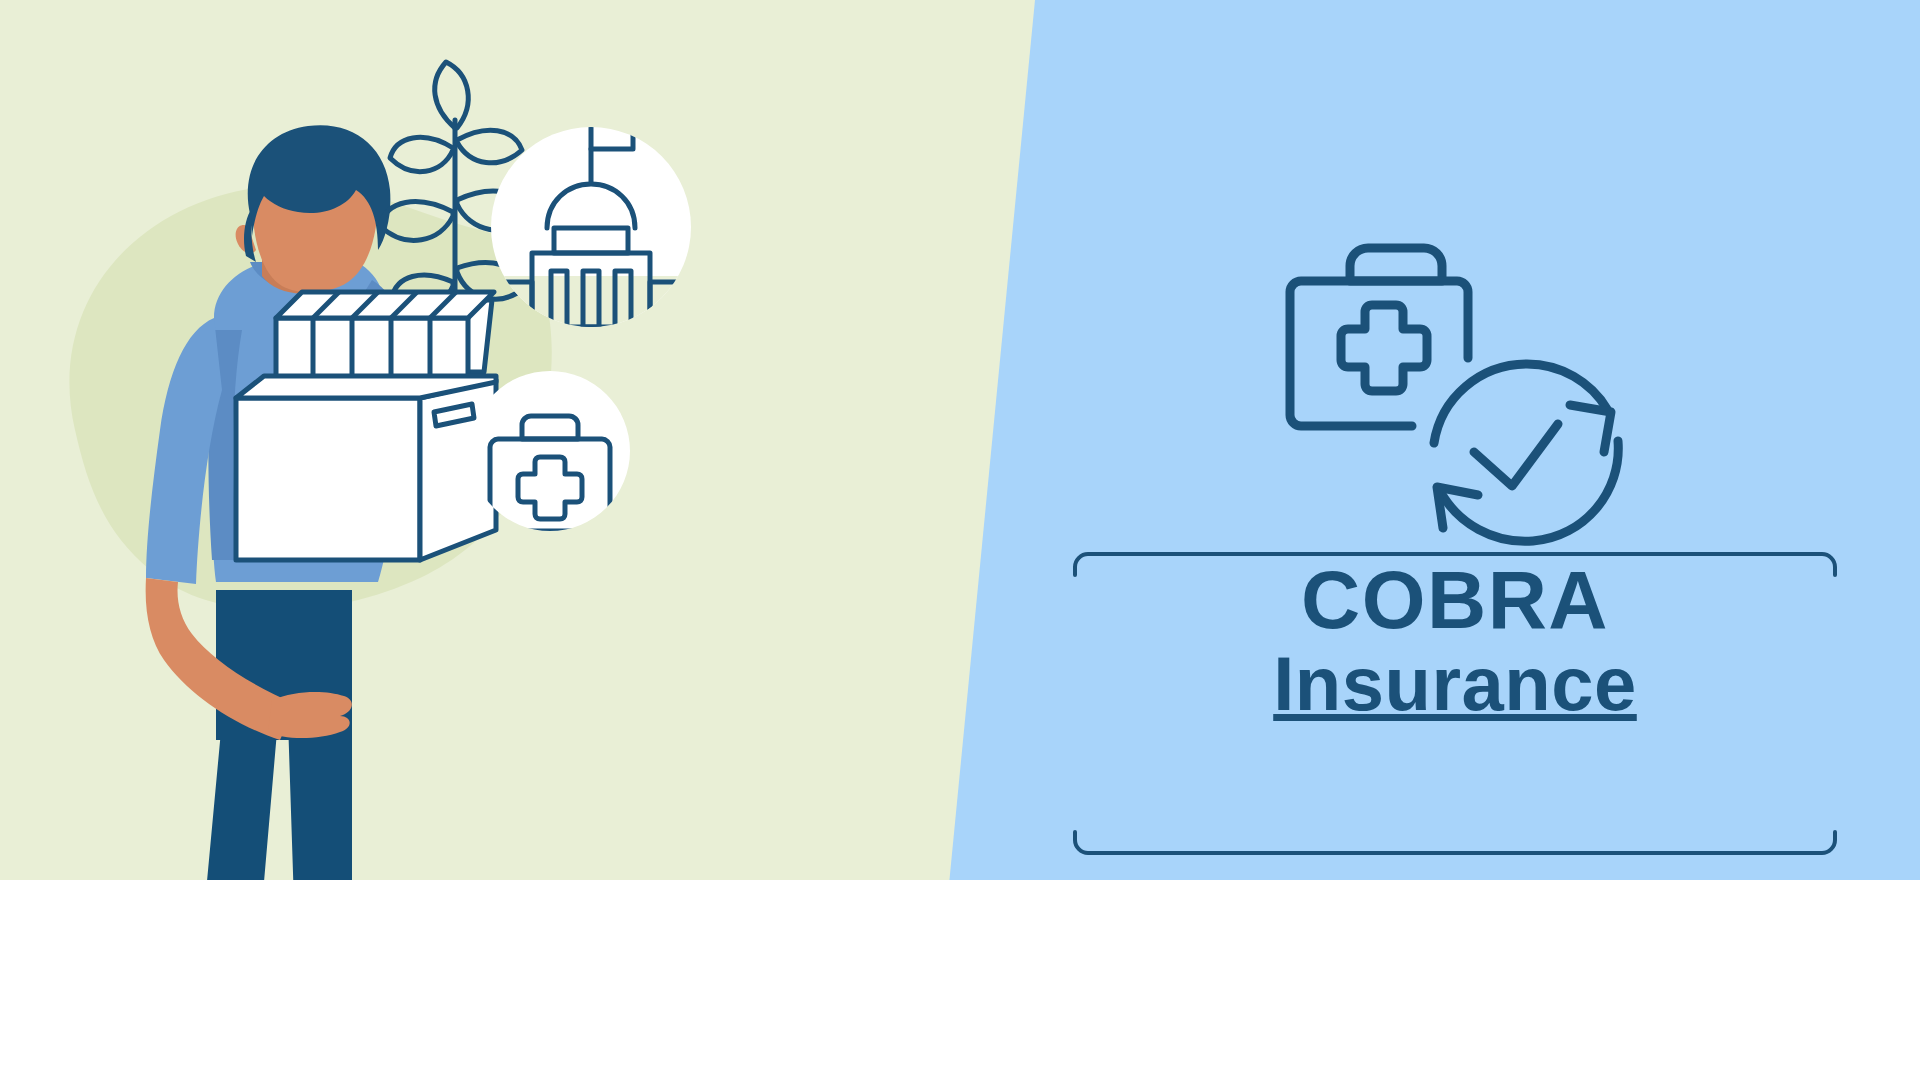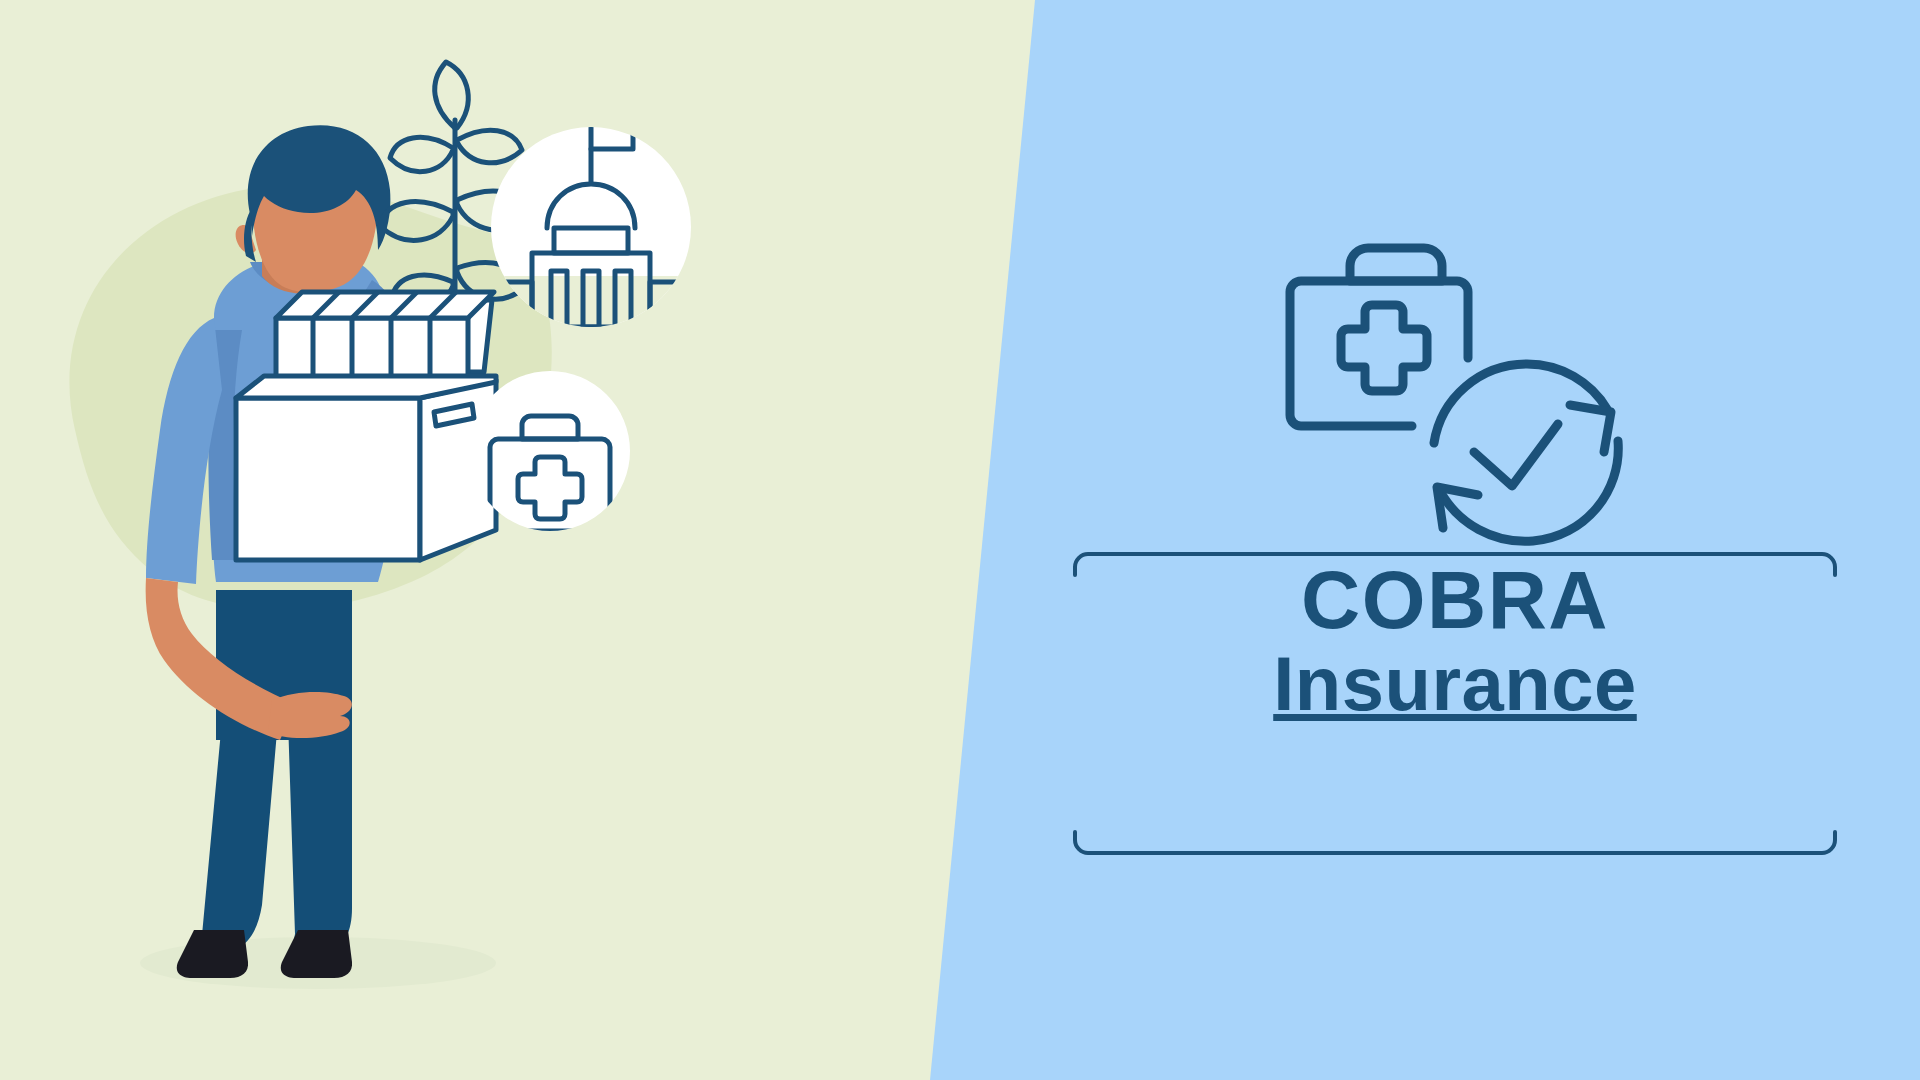--- a/index.html
+++ b/index.html
@@ -6,21 +6,21 @@
     margin: 0;
     padding: 0;
     background: #ffffff;
   }
   body {
     font-family: "Liberation Sans", sans-serif;
   }
   #stage {
     position: relative;
     width: 1920px;
-    height: 1080px;
+    height: 880px;
     overflow: hidden;
     background: #e9efd6;
   }
   #stage svg.full {
     position: absolute;
     left: 0; top: 0;
     width: 1920px;
     height: 1080px;
     display: block;
   }

